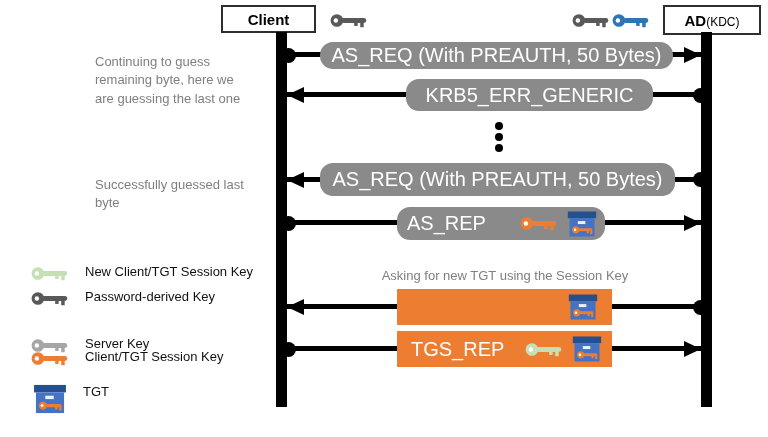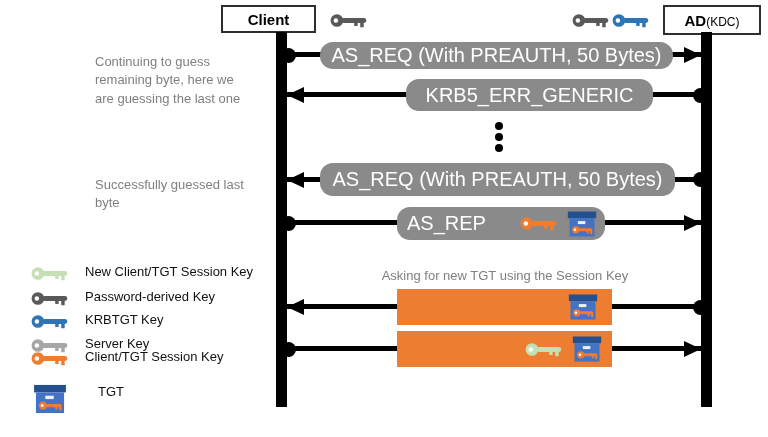--- a/index.html
+++ b/index.html
@@ -186,20 +186,21 @@
           </g>
         <circle cx="9.6" cy="23" r="1.5" fill="#fff"></circle>
       </svg>
     </span>
   </div>
 
   <div class="hline" style="top:346px;"></div>
   <div class="dot" style="left:281px; top:342px;"></div>
   <div class="tri right" style="left:684px; top:341px;"></div>
   <div class="mbox orange" id="msg6-box">
+    <span>TGS_REP</span>
     <span class="icons">
       <svg class="key" viewBox="0 0 44 22">
         <g class="k-new">
             <circle cx="8" cy="11" r="7.3"></circle>
             <rect x="13" y="8.2" width="29" height="5.6" rx="2.8"></rect>
             <rect x="28" y="12.5" width="4" height="4.8"></rect>
             <rect x="35" y="12.5" width="4" height="6.3"></rect>
           </g>
         <circle cx="6.8" cy="11" r="2.6" fill="#fff"></circle>
       </svg>
@@ -237,32 +238,20 @@
     <svg class="key" viewBox="0 0 44 22">
       <g class="k-password">
           <circle cx="8" cy="11" r="7.3"></circle>
           <rect x="13" y="8.2" width="29" height="5.6" rx="2.8"></rect>
           <rect x="28" y="12.5" width="4" height="4.8"></rect>
           <rect x="35" y="12.5" width="4" height="6.3"></rect>
         </g>
       <circle cx="6.8" cy="11" r="2.6" fill="#fff"></circle>
     </svg>
     <span>Password-derived Key</span>
-  </div>
-  <div class="legend-item" id="leg3">
-    <svg class="key" viewBox="0 0 44 22">
-      <g class="k-krbtgt">
-          <circle cx="8" cy="11" r="7.3"></circle>
-          <rect x="13" y="8.2" width="29" height="5.6" rx="2.8"></rect>
-          <rect x="28" y="12.5" width="4" height="4.8"></rect>
-          <rect x="35" y="12.5" width="4" height="6.3"></rect>
-        </g>
-      <circle cx="6.8" cy="11" r="2.6" fill="#fff"></circle>
-    </svg>
-    <span>KRBTGT Key</span>
   </div>
   <div class="legend-item" id="leg4">
     <svg class="key" viewBox="0 0 44 22">
       <g class="k-server">
           <circle cx="8" cy="11" r="7.3"></circle>
           <rect x="13" y="8.2" width="29" height="5.6" rx="2.8"></rect>
           <rect x="28" y="12.5" width="4" height="4.8"></rect>
           <rect x="35" y="12.5" width="4" height="6.3"></rect>
         </g>
       <circle cx="6.8" cy="11" r="2.6" fill="#fff"></circle>
@@ -287,16 +276,16 @@
         <rect x="3" y="9" width="30" height="22" class="t-body"></rect>
       <rect x="13" y="12.5" width="9" height="3.6" fill="#fff" opacity=".9"></rect>
       <g class="k-session">
           <circle cx="10.5" cy="23" r="4.4"></circle>
           <rect x="13.5" y="21.2" width="17" height="3.6" rx="1.8"></rect>
           <rect x="23.5" y="24" width="2.6" height="3.2"></rect>
           <rect x="27.8" y="24" width="2.6" height="4.2"></rect>
         </g>
       <circle cx="9.6" cy="23" r="1.5" fill="#fff"></circle>
     </svg>
-    <span style="margin-left:15px;">TGT</span>
+    <span style="margin-left:0;">TGT</span>
   </div>
 
 </div>
 
 </body></html>

